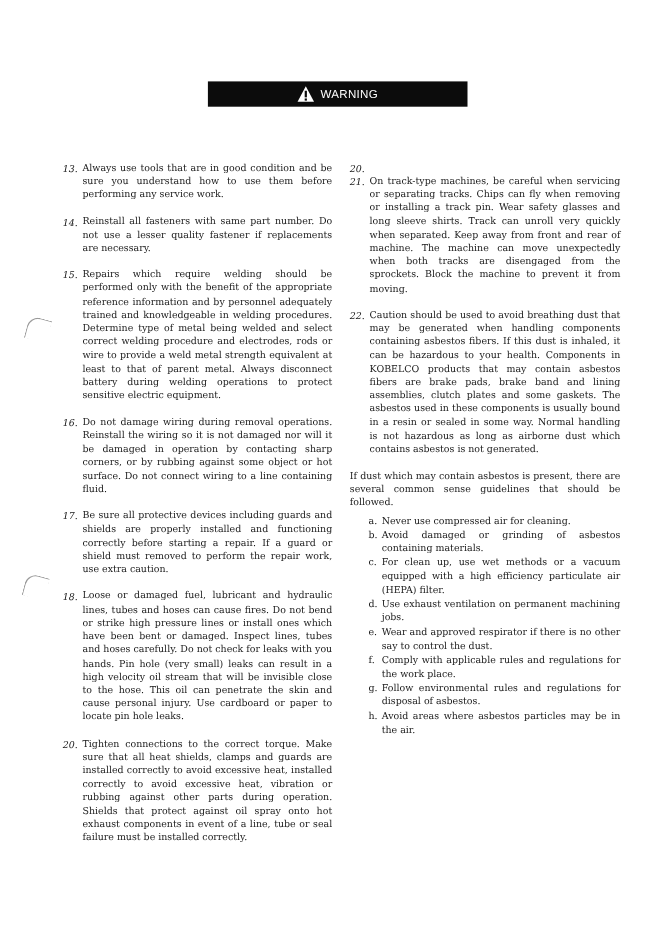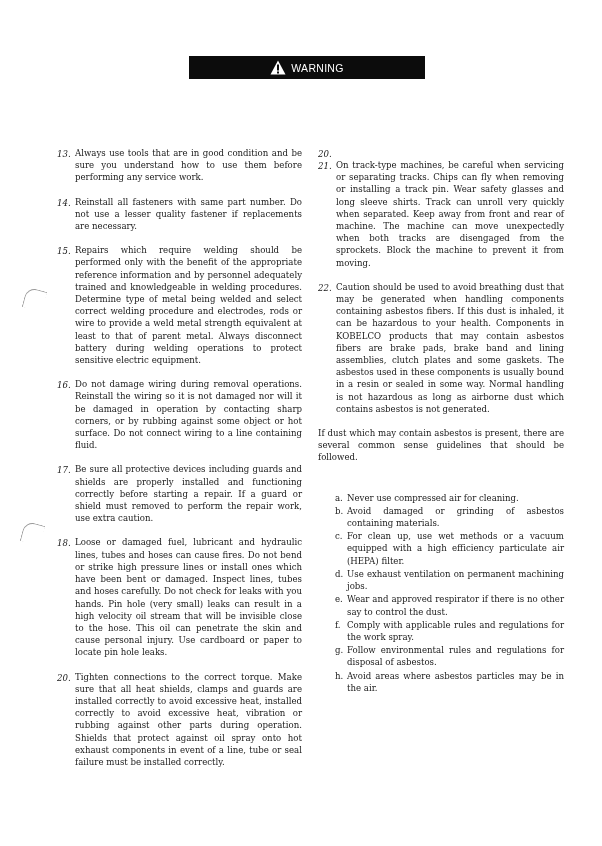--- a/index.html
+++ b/index.html
@@ -11,21 +11,21 @@
       width: 602px;
       height: 846px;
       position: relative;
       overflow: hidden;
       font-family: "DejaVu Serif", "Liberation Serif", serif;
       color: #1a1a1a;
     }
     .banner {
       position: absolute;
       left: 189px;
-      top: 56px;
+      top: 74px;
       width: 236px;
       height: 23px;
       background: #0c0c0c;
       display: flex;
       align-items: center;
       justify-content: center;
       gap: 5px;
     }
     .banner .tri {
       width: 16px;
@@ -54,21 +54,21 @@
       margin-bottom: 12px;
     }
     .item .num {
       position: absolute;
       left: 0;
       top: 1px;
       font-style: italic;
     }
     .para {
       margin-top: 6px;
-      margin-bottom: 28px;
+      margin-bottom: 4px;
       text-align: justify;
     }
     .sublist {
       padding-left: 17px;
     }
     .sub {
       position: relative;
       padding-left: 12px;
       margin-bottom: 1px;
     }
@@ -164,21 +164,21 @@
     <div class="sub">
       <span class="num">d.</span>
       <span>Use exhaust ventilation on permanent machining jobs.</span>
     </div>
     <div class="sub">
       <span class="num">e.</span>
       <span>Wear and approved respirator if there is no other say to control the dust.</span>
     </div>
     <div class="sub">
       <span class="num">f.</span>
-      <span>Comply with applicable rules and regulations for the work spray.</span>
+      <span>Comply with applicable rules and regulations for the work place.</span>
     </div>
     <div class="sub">
       <span class="num">g.</span>
       <span>Follow environmental rules and regulations for disposal of asbestos.</span>
     </div>
     <div class="sub">
       <span class="num">h.</span>
       <span>Avoid areas where asbestos particles may be in the air.</span>
     </div>
   </div>

